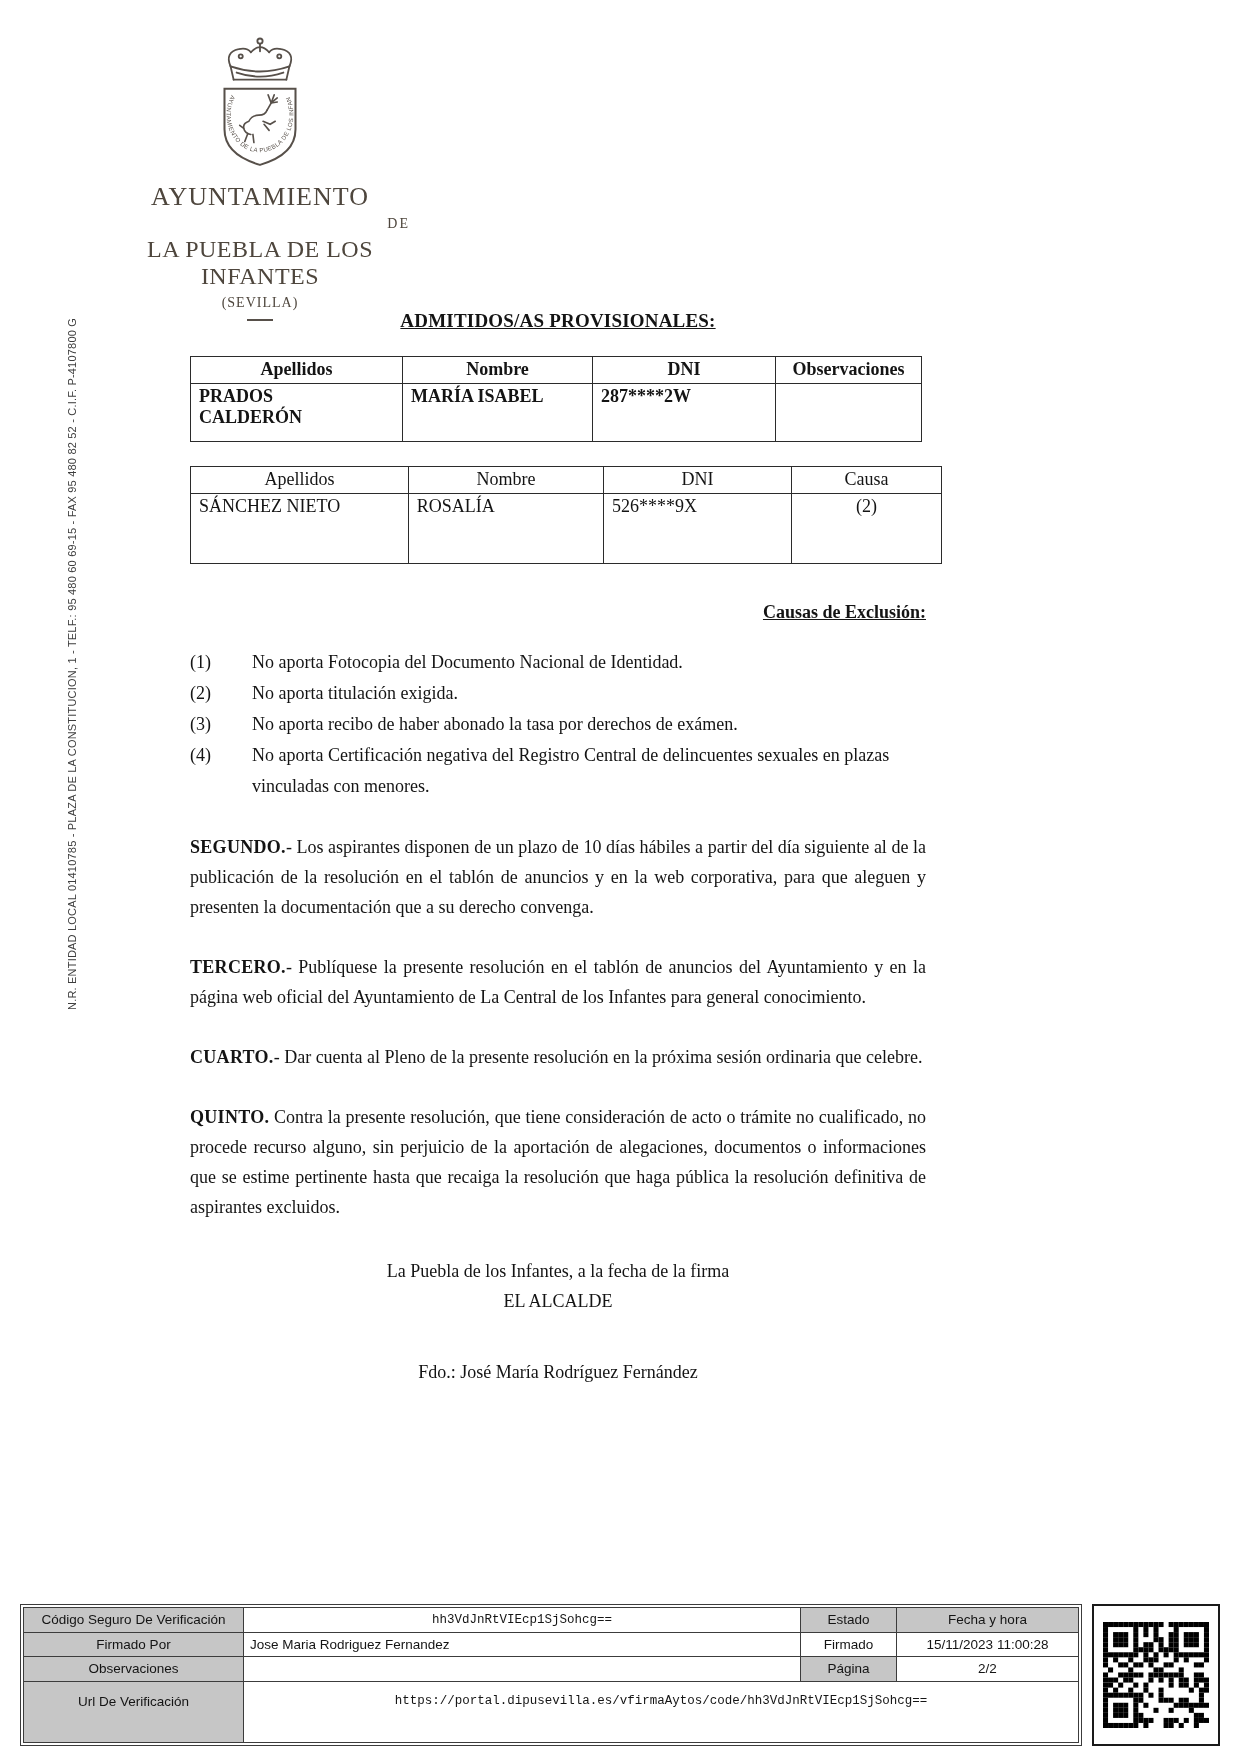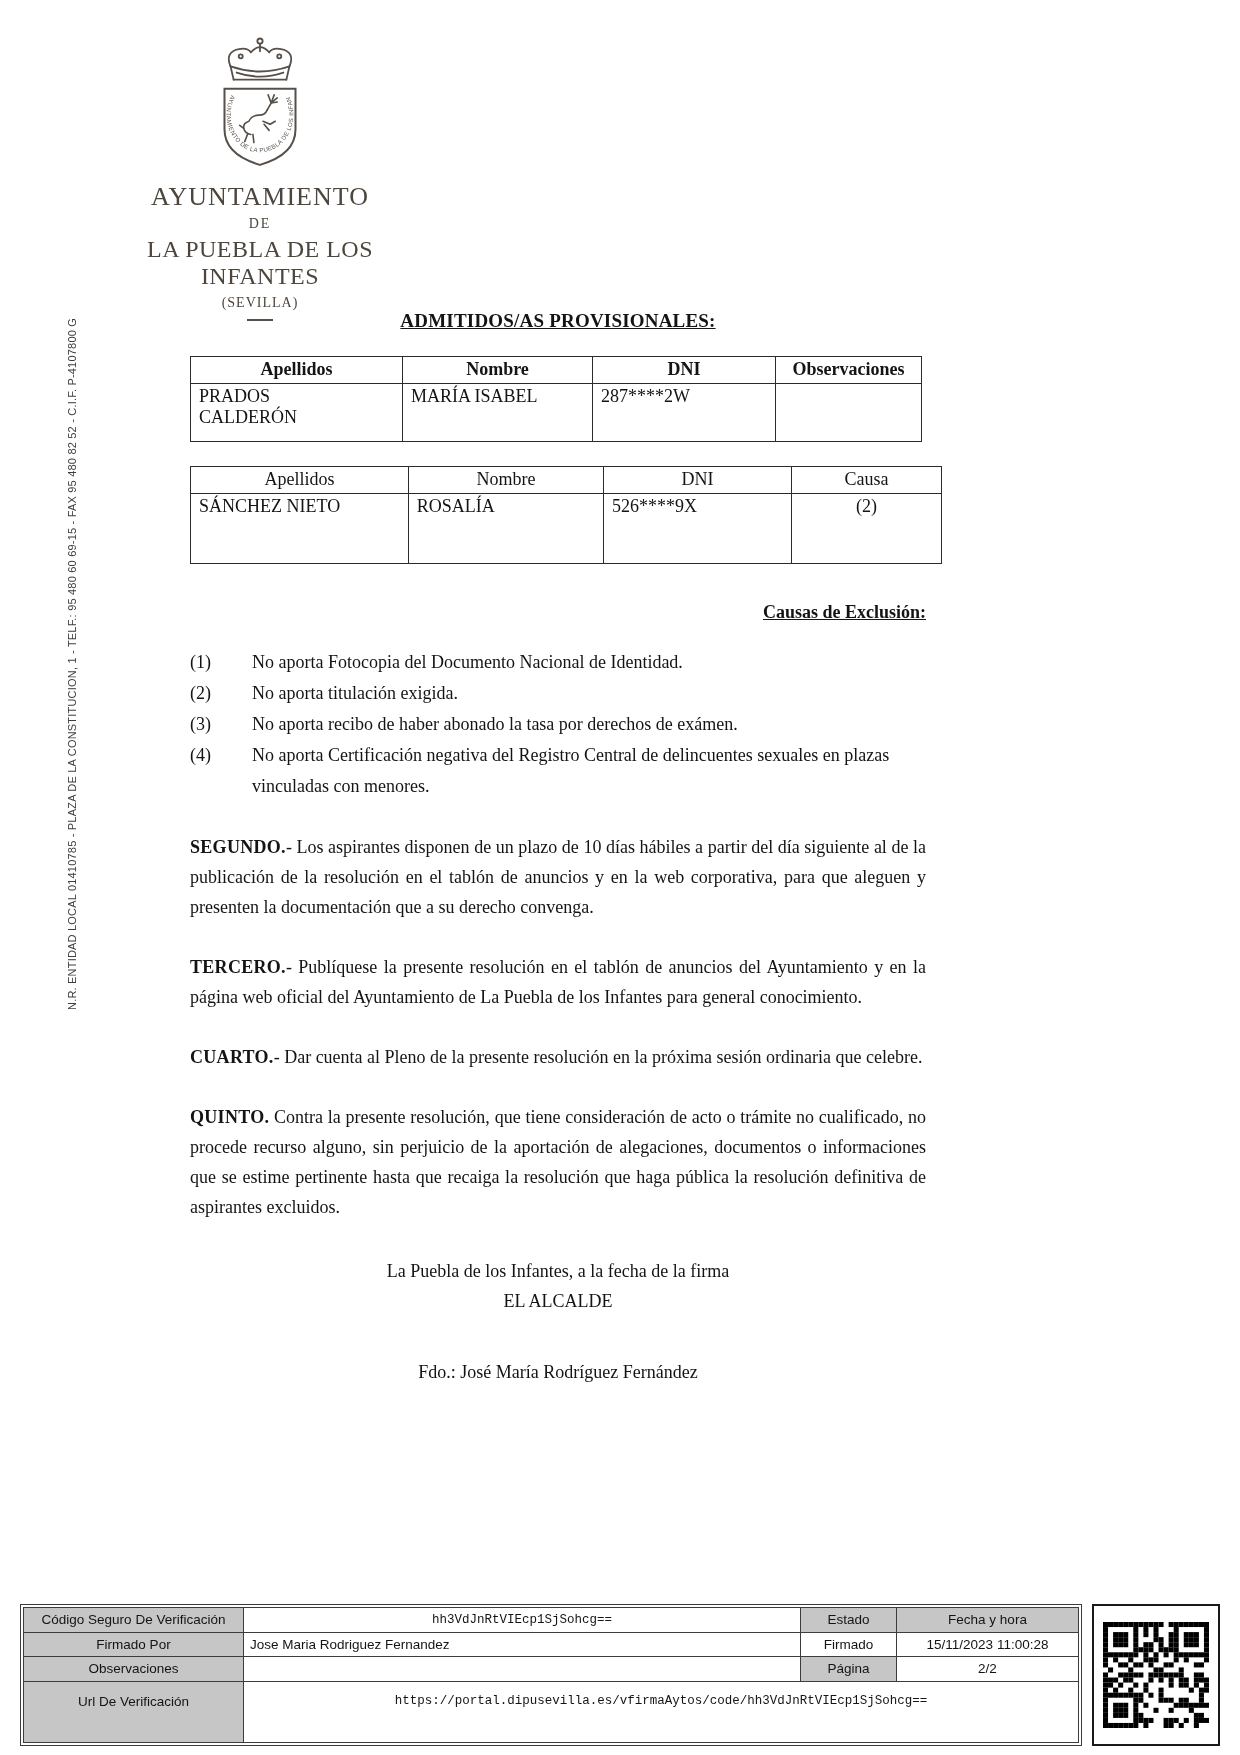--- a/index.html
+++ b/index.html
@@ -12,40 +12,40 @@
     transform:rotate(-90deg); transform-origin:0 0;
     white-space:nowrap;
     font-family:"Liberation Sans", sans-serif;
     font-size:11px; color:#3d3d3d; letter-spacing:.2px;
   }
 
   
   .letterhead { position:absolute; left:110px; top:34px; width:300px; text-align:center; color:#4e463d; }
   .letterhead svg { display:block; margin:0 auto; }
   .org1 { font-size:26px; letter-spacing:1px; margin-top:8px; }
-  .org2 { font-size:14px; letter-spacing:2px; margin-top:4px; }
+  .org2 { font-size:14px; letter-spacing:2px; margin-top:4px;text-align:right; }
   .org3 { font-size:24px; letter-spacing:.5px; margin-top:4px; }
   .org4 { font-size:14px; letter-spacing:1px; margin-top:5px; }
   .org-dash { width:26px; border-top:2px solid #57504a; margin:8px auto 0 auto; }
 
   
   .main { position:absolute; left:190px; top:310px; width:736px; }
 
   .sec-title { text-align:center; font-size:19px; font-weight:bold;
                text-decoration:underline; letter-spacing:.2px; }
   .sec-title.second { margin-top:40px; }
 
   table.doc { border-collapse:collapse; margin-top:24px;border-radius:32px; }
   table.doc, table.doc th, table.doc td { border:1.6px solid #2b2b2b; }
   table.doc { width:732px; }
   table.doc.t2 { width:752px; }
   table.doc th, table.doc td { font-size:18px; padding:2px 8px; vertical-align:top; text-align:left; }
   table.doc th { text-align:center; height:27px; font-weight:bold; }
   table.doc.t2 th { font-weight:normal; }
-  table.doc.t1 td { height:58px; }
+  table.doc.t1 td { height:58px;font-weight:bold; }
   table.doc.t2 td { height:70px; }
   .t1 .c1,.t2 .c1 { width:29%; }
   .t1 .c2,.t2 .c2 { width:26%; }
   .t1 .c3,.t2 .c3 { width:25%; }
   .t1 .c4,.t2 .c4 { width:20%; }
   .t1 td .wrapnarrow { display:inline-block; max-width:130px; }
   .t2 td.causa { text-align:center; }
 
   .causes-title { margin-top:38px; padding-left:64px; font-size:18px;
                   font-weight:bold; text-decoration:underline;text-align:right; }
@@ -178,21 +178,21 @@
       <span class="cause-num">(3)</span>
       <span class="cause-text">No aporta recibo de haber abonado la tasa por derechos de exámen.</span>
     </div>
     <div class="cause-item">
       <span class="cause-num">(4)</span>
       <span class="cause-text">No aporta Certificación negativa del Registro Central de delincuentes sexuales en plazas vinculadas con menores.</span>
     </div>
   </div>
 
   <p class="para"><b>SEGUNDO.</b><span>- Los aspirantes disponen de un plazo de 10 días hábiles a partir del día siguiente al de la publicación de la resolución en el tablón de anuncios y en la web corporativa, para que aleguen y presenten la documentación que a su derecho convenga.</span></p>
-  <p class="para"><b>TERCERO.</b><span>- Publíquese la presente resolución en el tablón de anuncios del Ayuntamiento y en la página web oficial del Ayuntamiento de La Puebla de los Infantes para general conocimiento.</span></p>
+  <p class="para"><b>TERCERO.</b><span>- Publíquese la presente resolución en el tablón de anuncios del Ayuntamiento y en la página web oficial del Ayuntamiento de La Central de los Infantes para general conocimiento.</span></p>
   <p class="para"><b>CUARTO.</b><span>- Dar cuenta al Pleno de la presente resolución en la próxima sesión ordinaria que celebre.</span></p>
   <p class="para"><b>QUINTO.</b><span> Contra la presente resolución, que tiene consideración de acto o trámite no cualificado, no procede recurso alguno, sin perjuicio de la aportación de alegaciones, documentos o informaciones que se estime pertinente hasta que recaiga la resolución que haga pública la resolución definitiva de aspirantes excluidos.</span></p>
 
   <div class="closing">
     <div>La Puebla de los Infantes, a la fecha de la firma</div>
     <div>EL ALCALDE</div>
   </div>
   <div class="signature">Fdo.: José María Rodríguez Fernández</div>
 
 </main>

